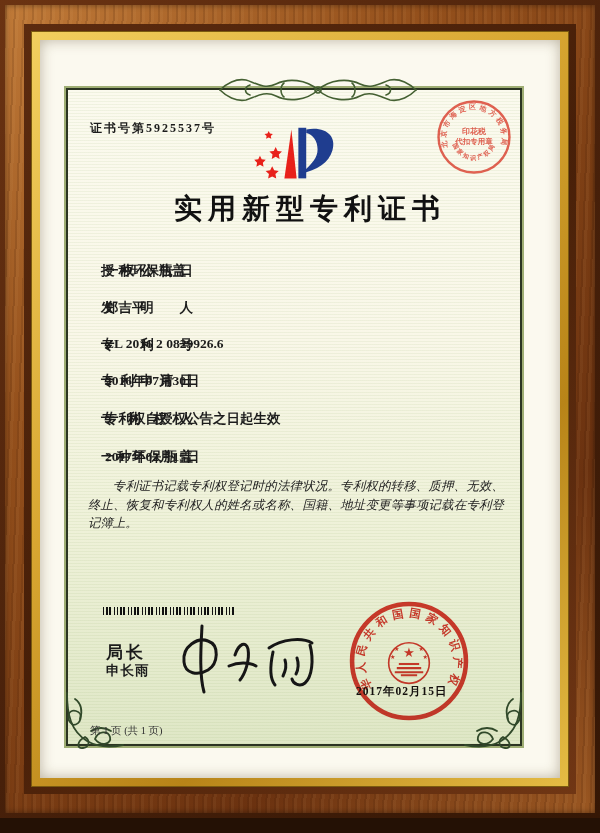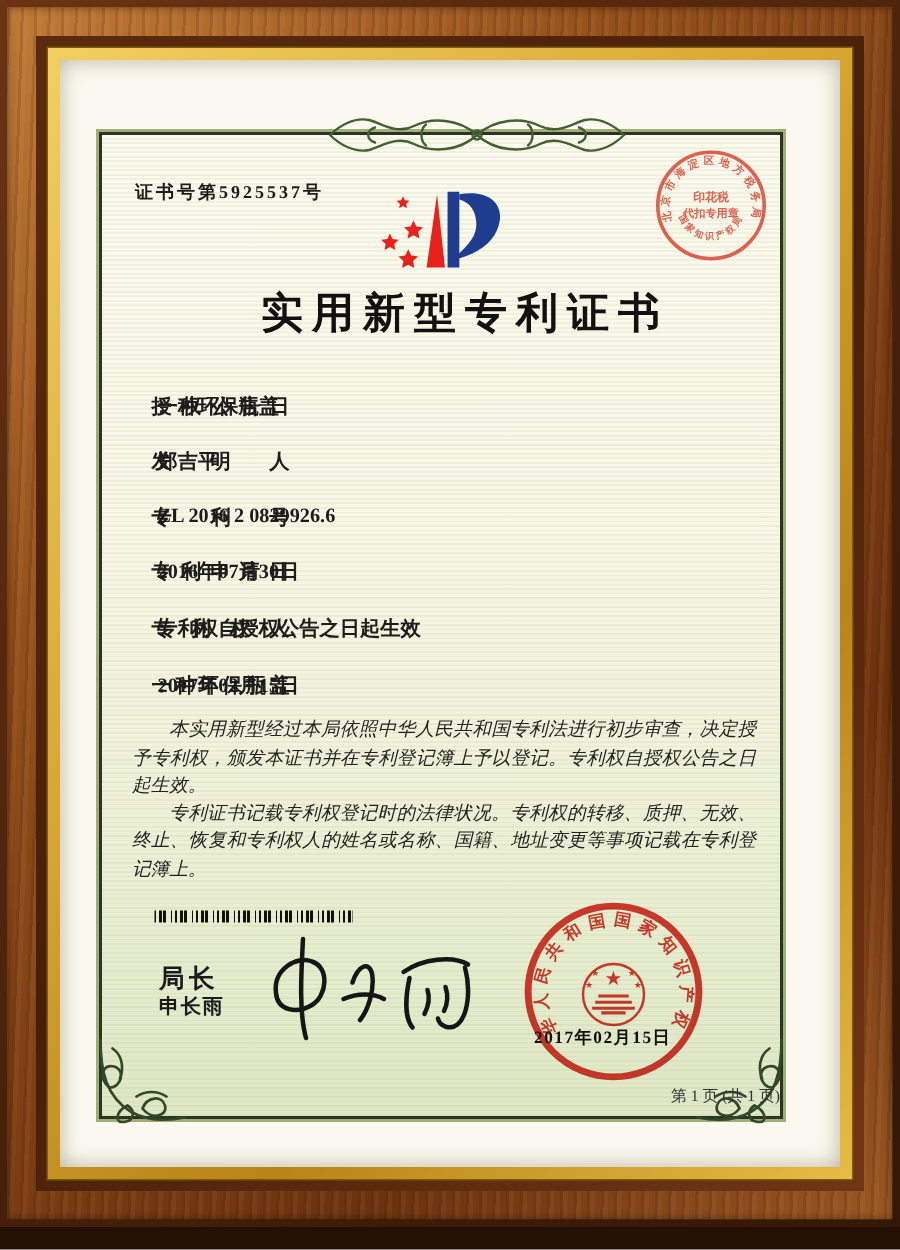--- a/index.html
+++ b/index.html
@@ -34,21 +34,21 @@
   #frow0{top:172px;} #frow1{top:209px;} #frow2{top:246px;} #frow3{top:282px;} #frow4{top:320px;} #frow5{top:358px;}
   #body-text{left:20px;top:387px;width:416px;font-size:12.4px;line-height:18.6px;text-align:justify;font-style:italic;color:#222;}
   #body-text p{position:static;margin:0;text-indent:2em;}
   #barcode{left:35px;top:517px;width:132px;height:8px;background:
      repeating-linear-gradient(90deg,#111 0 1px,transparent 1px 3px,#111 3px 5px,transparent 5px 6px,#111 6px 8px,transparent 8px 11px,#111 11px 12px,transparent 12px 14px);}
   #director-label{left:38px;top:551px;font-size:17px;font-weight:700;letter-spacing:3px;}
   #director-name{left:38px;top:572px;font-size:13.5px;font-weight:700;letter-spacing:1px;}
   #signature{left:100px;top:532px;width:175px;height:76px;}
   #official-seal{left:280px;top:510px;width:122px;height:122px;opacity:.9;mix-blend-mode:multiply;}
   #seal-date{left:288px;top:594px;width:170px;font-size:11.5px;letter-spacing:1px;color:#14100e;font-weight:600;}
-  #page-footer{left:0;right:0;top:634px;text-align:right;font-size:10.5px;color:#333;}
+  #page-footer{left:0;right:0;top:634px;text-align:left;font-size:10.5px;color:#333;padding-left:22px;}
   #tax-stamp{left:364px;top:5px;width:84px;height:84px;opacity:.85;mix-blend-mode:multiply;}
   #garland{left:146px;top:-15px;width:208px;height:30px;}
   .corner{width:62px;height:62px;}
   #corner-bl{left:-5px;bottom:-5px;}
   #corner-br{right:-5px;bottom:-5px;transform:scaleX(-1);}
   svg text{font-family:"Liberation Serif","DejaVu Serif",serif;}
 </style>
 </head>
 <body>
 
@@ -137,21 +137,20 @@
           <span class="fcolon">：</span>
           <span class="fvalue">专利权自授权公告之日起生效</span>
       </div>
       <div class="frow txt" id="frow5">
         <span class="flabel">一种环保瓶盖</span>
           <span class="fcolon">：</span>
           <span class="fvalue">2017年02月15日</span>
       </div>
 
       <div id="body-text">
-        <p>本实用新型经过本局依照中华人民共和国专利法进行初步审查，决定授予专利权，颁发本证书并在专利登记簿上予以登记。专利权自授权公告之日起生效。</p>
         <p>专利证书记载专利权登记时的法律状况。专利权的转移、质押、无效、终止、恢复和专利权人的姓名或名称、国籍、地址变更等事项记载在专利登记簿上。</p>
       </div>
 
       <div id="barcode"></div>
 
       <div id="director-label" class="txt">局长</div>
       <div id="director-name" class="txt">申长雨</div>
 
       <svg id="signature" viewBox="0 0 175 76">
         <g stroke="#161616" stroke-width="3" fill="none" stroke-linecap="round" stroke-linejoin="round">

